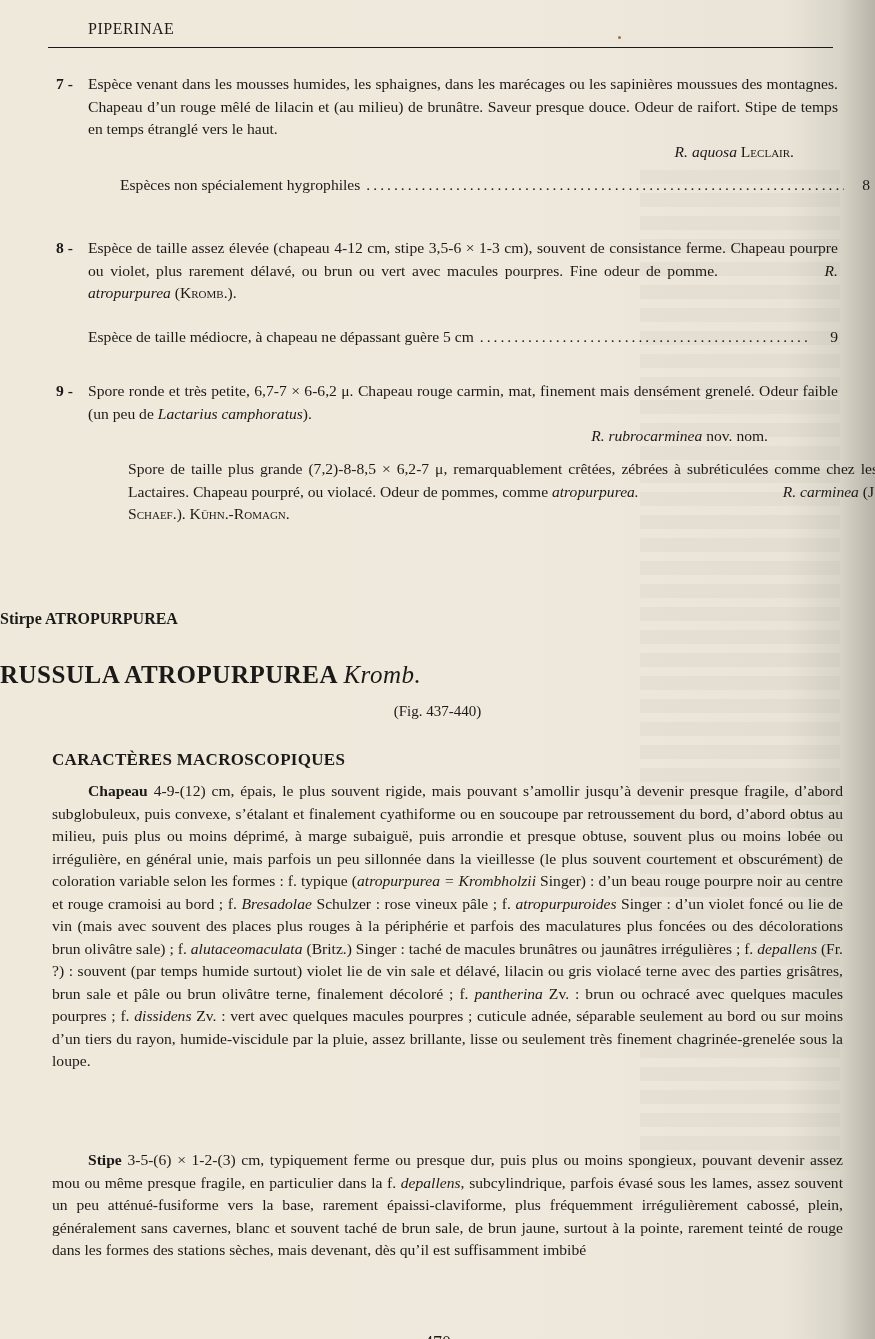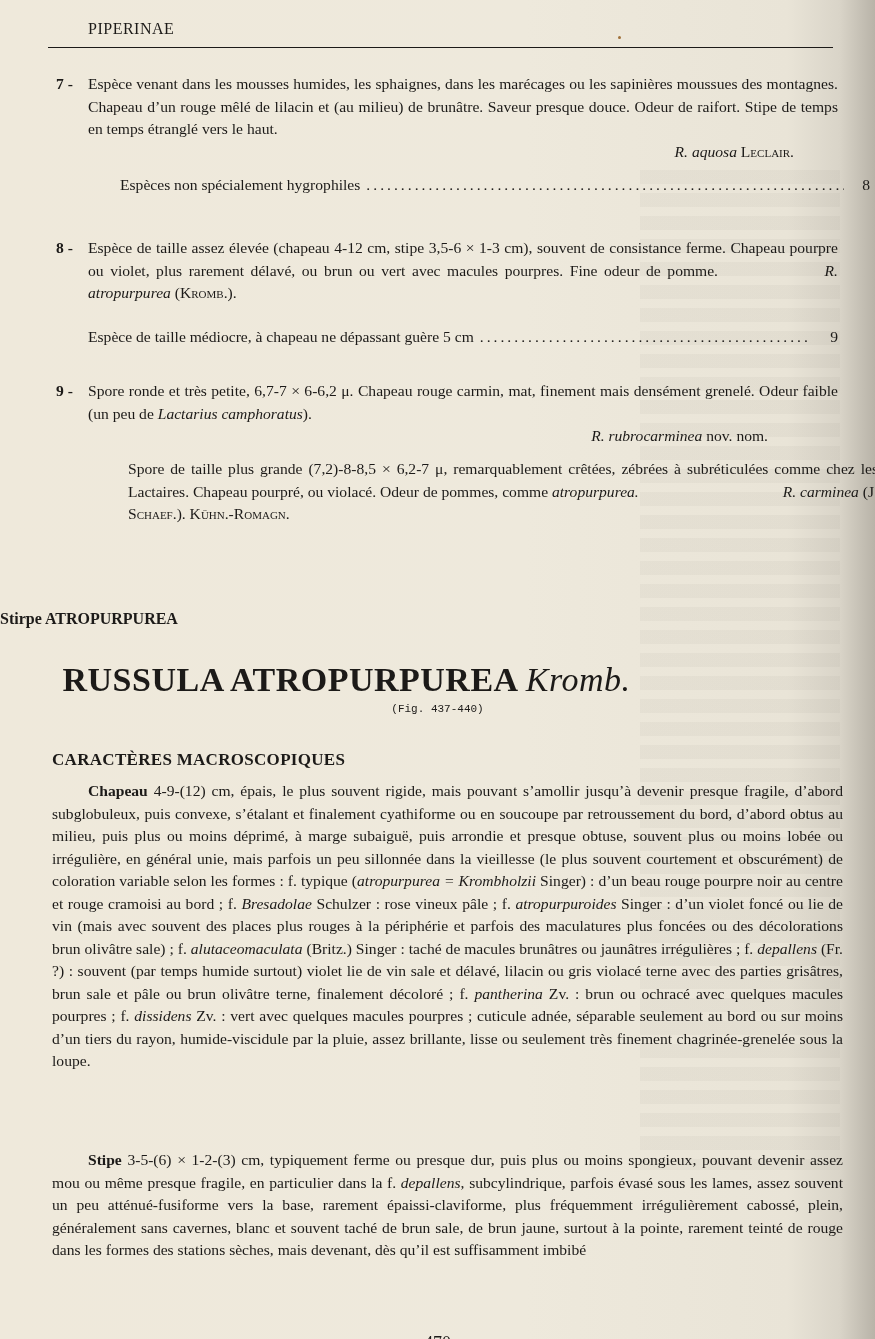--- a/index.html
+++ b/index.html
@@ -31,23 +31,23 @@
   .key { left:88px; width:750px; }
   .num { position:absolute; left:-32px; font-weight:bold; }
   .right { text-align:right; }
   .leader { display:flex; align-items:baseline; }
   .leader .dots { flex:1; overflow:hidden; white-space:nowrap; margin:0 6px; letter-spacing:3px; }
   .leader .dots::after { content:"............................................................................................................................................"; }
   .leader .n { width:20px; text-align:right; }
   i, .it { font-style:italic; }
   .sc { font-variant:small-caps; }
   .stirpe { position:absolute; left:0; width:696px; top:610px; font-weight:bold; font-size:16px; }
-  .title { position:absolute; left:0; width:693px; top:661px; text-align:center; font-weight:bold; font-size:34px; letter-spacing:0.5px; }
+  .title { position:absolute; left:0; width:693px; top:661px; font-weight:bold; font-size:25px; letter-spacing:0.5px; }
   .title .auth { font-weight:normal; font-style:italic; }
-  .fig { position:absolute; left:0; width:875px; top:703px; text-align:center; font-size:11px;font-family:Liberation Mono, monospace; }
+  .fig { position:absolute; left:0; width:875px; top:703px; text-align:center; font-size:15px; }
   .section { position:absolute; left:52px; top:750px; font-weight:bold; font-size:17px; letter-spacing:0.3px; }
   .body { left:52px; width:791px; text-align:justify; }
   .body p { margin:0; text-indent:36px; }
   .pageno { position:absolute; left:0; width:875px; top:1305px; text-align:center; font-size:18px;margin-top:28px; }
   b { font-weight:bold; }
 </style>
 </head>
 <body>
 
 <div class="page"></div>

